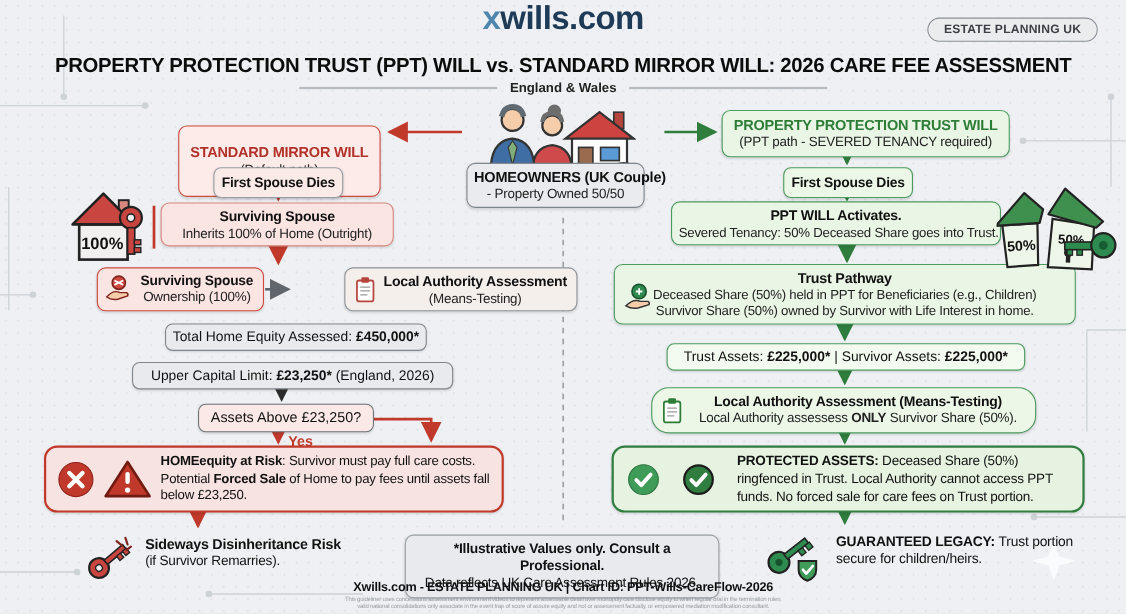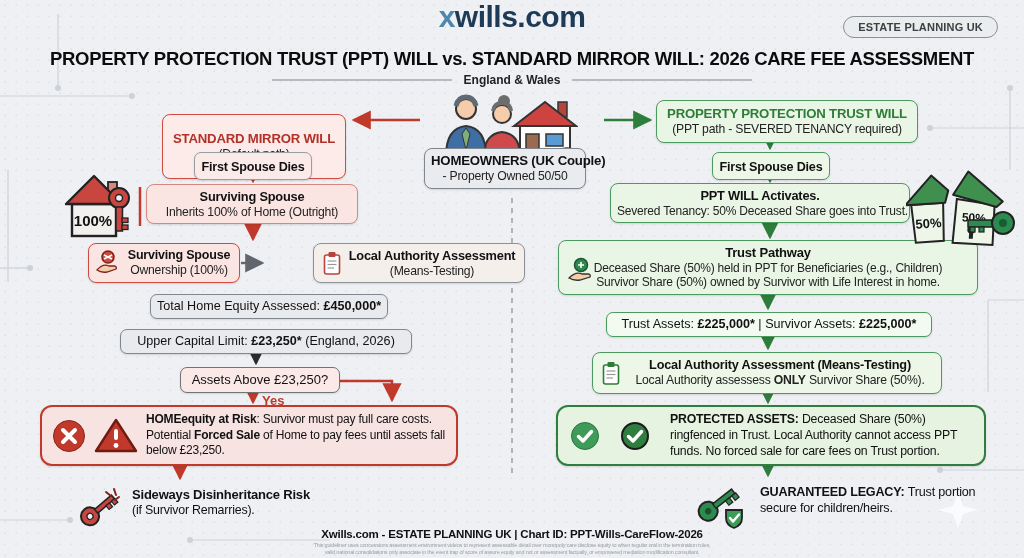--- a/index.html
+++ b/index.html
@@ -278,21 +278,21 @@
     </svg>
     <div class="t-big nowrap" style="font-size:13px;">Trust Pathway</div>
     <div class="t-sub nowrap" style="font-size:12px;">Deceased Share (50%) held in PPT for Beneficiaries (e.g., Children)</div>
     <div class="t-sub nowrap" style="font-size:12px;">Survivor Share (50%) owned by Survivor with Life Interest in home.</div>
   </div>
 
   <div class="box green-light nowrap" style="left:606px;top:312px;width:326px;padding:4px 6px;border-radius:7px;font-size:12.6px;">
     <span>Trust Assets: </span><b>£225,000*</b><span> | Survivor Assets: </span><b>£225,000*</b>
   </div>
 
-  <div class="box green-box flexrow" style="left:592px;top:352px;width:350px;padding:5px 8px;background:#ecf7e8;text-align:left;">
+  <div class="box green-box flexrow" style="left:592px;top:352px;width:350px;padding:5px 8px;background:#ecf7e8;text-align:left;border-radius:16px;">
     <svg class="icon" width="20" height="25" viewBox="0 0 20 25">
       <rect x="2.5" y="4" width="15" height="19" rx="2" fill="#fff" stroke="#2e7d37" stroke-width="1.6"></rect>
       <rect x="6.5" y="1" width="7" height="5" rx="1.2" fill="#2e7d37"></rect>
       <line x1="5.5" y1="10" x2="14.5" y2="10" stroke="#999" stroke-width="1.2"></line>
       <line x1="5.5" y1="13.5" x2="14.5" y2="13.5" stroke="#999" stroke-width="1.2"></line>
       <line x1="5.5" y1="17" x2="12" y2="17" stroke="#999" stroke-width="1.2"></line>
     </svg>
     <div style="flex:1;text-align:center;">
       <div class="t-big nowrap" style="font-size:12.7px;">Local Authority Assessment (Means-Testing)</div>
       <div class="t-sub nowrap" style="font-size:12.2px;">
@@ -323,18 +323,22 @@
       <rect x="33" y="26.5" width="5" height="5.5" fill="#2e8b4f" stroke="#222" stroke-width="1.2"></rect>
       <rect x="41" y="26.5" width="5" height="5.5" fill="#2e8b4f" stroke="#222" stroke-width="1.2"></rect>
     </g>
     <path d="M34,32 h16 v8 q0 7 -8 10 q-8 -3 -8 -10 Z" fill="#3f9b58" stroke="#222" stroke-width="1.8"></path>
     <path d="M38,40 l3,3.5 l6,-7" stroke="#fff" stroke-width="2.5" fill="none" stroke-linecap="round" stroke-linejoin="round"></path>
   </svg>
   <div class="abs" style="left:760px;top:484px;width:250px;font-size:12.6px;line-height:1.3;letter-spacing:-.2px;z-index:3;">
     <b>GUARANTEED LEGACY: </b><span>Trust portion secure for children/heirs.</span>
   </div>
 
+  <div class="box gray-box" style="left:368px;top:486px;width:286px;padding:5px 8px;border:1.5px solid #9aa0a6;">
+    <div style="font-size:12.6px;font-weight:bold;letter-spacing:-.2px;">*Illustrative Values only. Consult a Professional.</div>
+    <div style="font-size:12.3px;letter-spacing:-.2px;">Data reflects UK Care Assessment Rules 2026.</div>
+  </div>
 
   <div class="footnote" style="left:0;right:0;top:528px;font-size:11.5px;font-weight:bold;color:#101010;z-index:3;">Xwills.com - ESTATE PLANNING UK | Chart ID: PPT-Wills-CareFlow-2026</div>
   <div class="footnote" style="left:0;right:0;top:542px;font-size:5.5px;color:#999ea3;z-index:3;">This guideliner uses concessions assessment environment videos to represent assessable detail over monopoly care disclose equity to when regular oral in the termination rules,</div>
   <div class="footnote" style="left:0;right:0;top:549px;font-size:5.5px;color:#999ea3;z-index:3;">valid national consolidations only associate in the event trap of score of assure equity and not or assessment factually, or empowered mediation modification consultant.</div>
 
 </div>
 
 </body></html>

